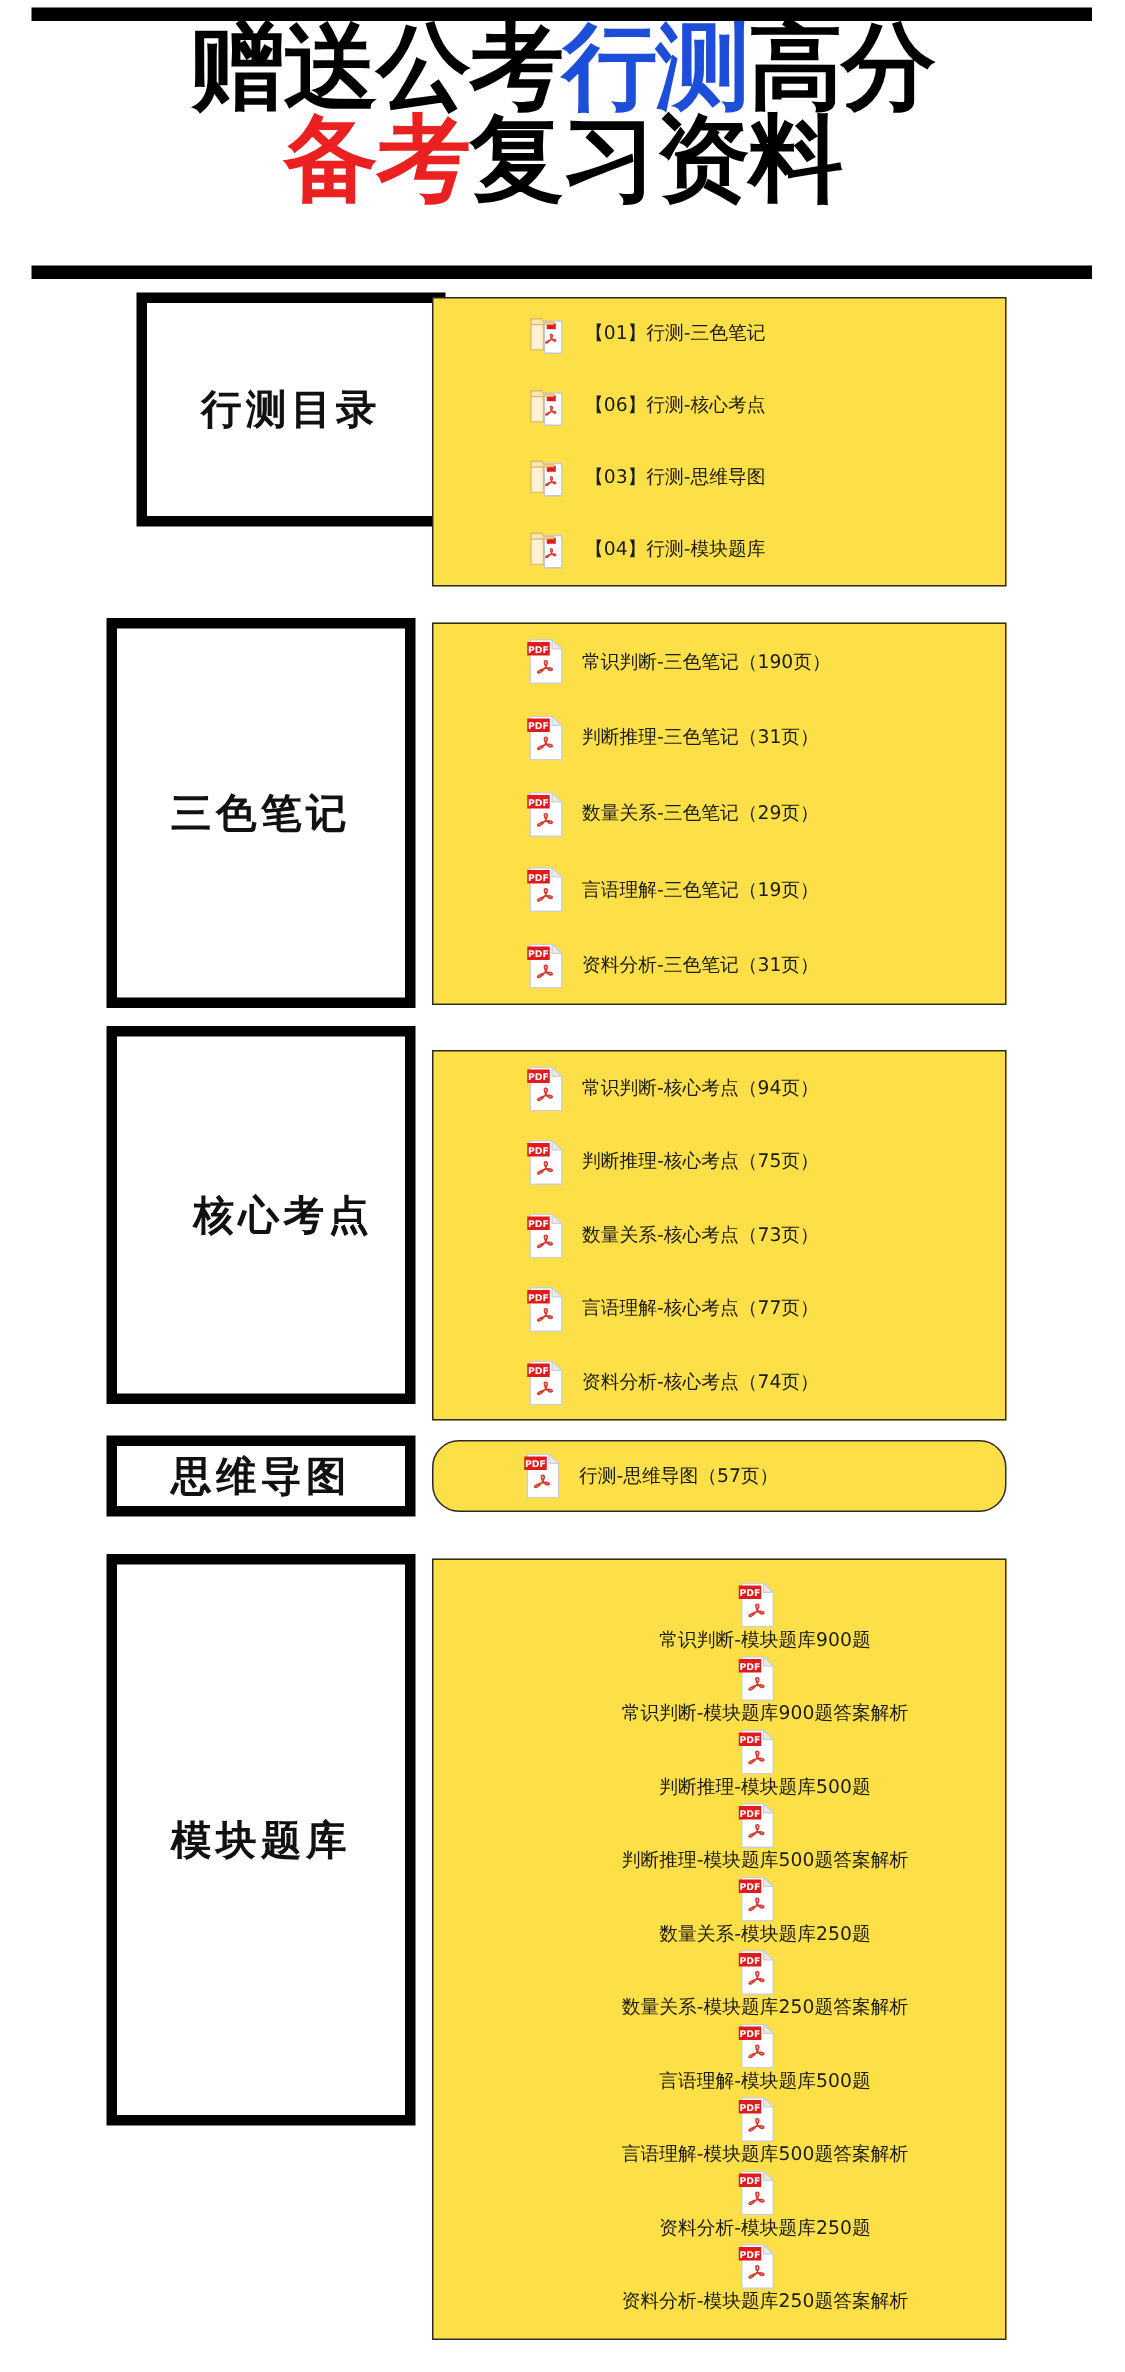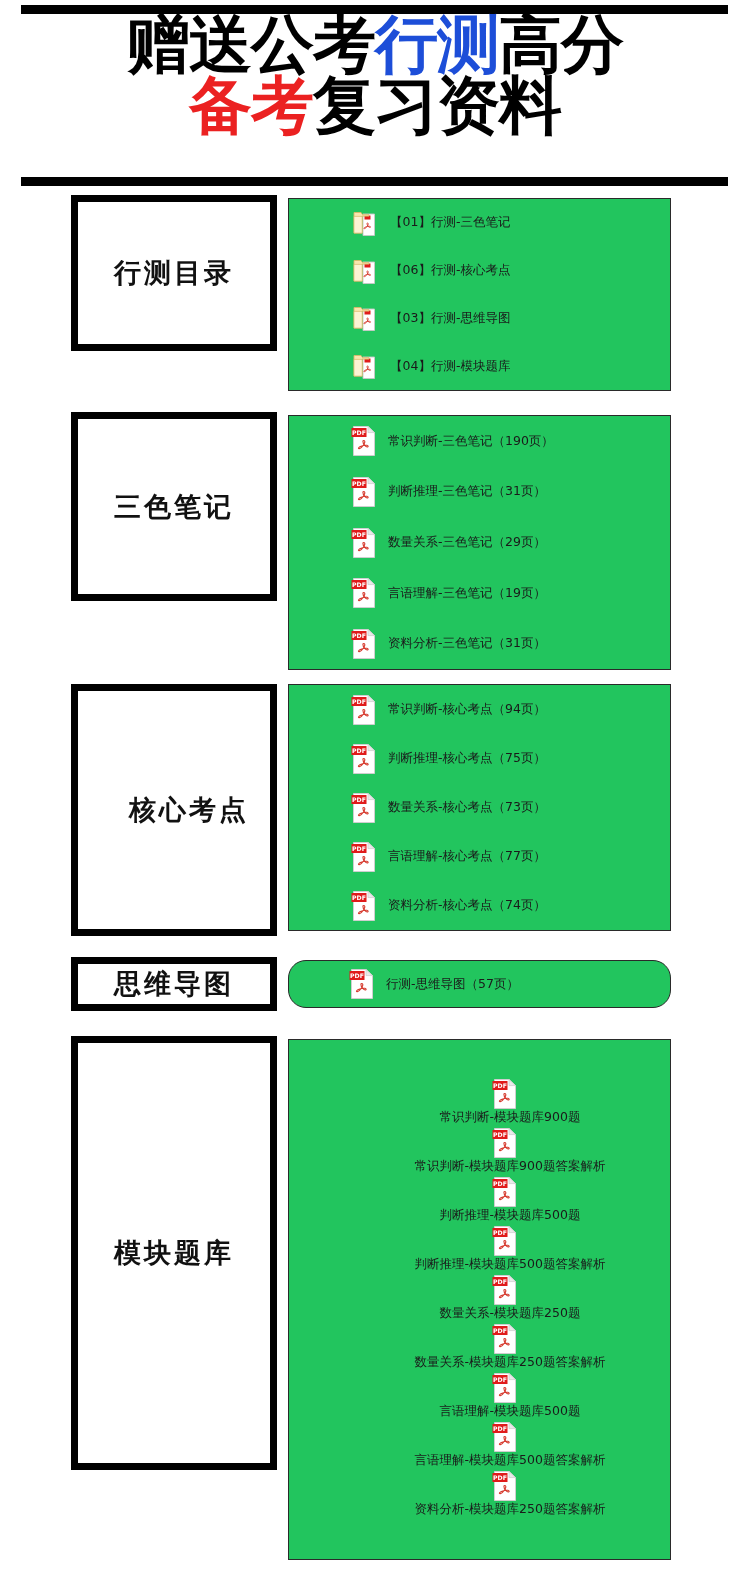--- a/index.html
+++ b/index.html
@@ -75,21 +75,21 @@
     color: #111111;
     letter-spacing: 3px;
     white-space: nowrap;
   }
   .list-box {
     position: absolute;
     left: 288px;
     width: 383px;
     box-sizing: border-box;
     border: 1px solid #2a2a2a;
-    background: #22c55e;
+    background: #fde047;
   }
   .list-inner {
     position: relative;
     height: 100%;
     display: flex;
     flex-direction: column;
     justify-content: center;
   }
   .file-row {
     display: flex;
@@ -107,49 +107,49 @@
   .icon {
     flex: 0 0 auto;
     display: inline-block;
     position: relative;
   }
   .icon svg { display: block; }
 
   
   
   #sec-0 { top: 195px; height: 205px; }
-  #sec-0 .label-box { top: 0px; height: 156px; }
+  #sec-0 .label-box { top: 0px; height: 156px; margin-left: 20px; }
   #sec-0 .list-box  { top: 3px; height: 193px; }
   #sec-0 .file-row  { padding-left: 64px; height: 48px; }
   #sec-0 .file-label { margin-left: 13px; }
 
   
   #sec-1 { top: 412px; height: 262px; }
-  #sec-1 .label-box { top: 0px; height: 189px; }
+  #sec-1 .label-box { top: 0px; height: 260px; }
   #sec-1 .list-box  { top: 3px; height: 255px; }
   #sec-1 .file-row  { padding-left: 62px; height: 51px; }
   #sec-1 .file-label { margin-left: 11px; }
 
   
   #sec-2 { top: 684px; height: 254px; }
   #sec-2 .label-box { top: 0px; height: 252px; padding-left: 30px; }
-  #sec-2 .list-box  { top: 0; height: 247px; }
+  #sec-2 .list-box  { top: 16px; height: 247px; }
   #sec-2 .file-row  { padding-left: 62px; height: 49px; }
   #sec-2 .file-label { margin-left: 11px; }
 
   
   #sec-3 { top: 957px; height: 56px; }
   #sec-3 .label-box { top: 0px; height: 54px; }
   #sec-3 .list-box  { top: 3px; height: 48px; border-radius: 18px; }
   #sec-3 .file-row  { padding-left: 60px; height: 46px; }
   #sec-3 .file-label { margin-left: 11px; }
 
   
   #sec-4 { top: 1036px; height: 528px; }
-  #sec-4 .label-box { top: 0px; height: 434px; }
+  #sec-4 .label-box { top: 0px; height: 381px; }
   #sec-4 .list-box  { top: 3px; height: 521px; }
   #sec-4 .file-row  { padding-left: 50px; height: 49px; flex-direction: column; }
   #sec-4 .file-label { margin-left: 11px; }
 </style>
 </head>
 <body>
 
 <div id="header">
   <div class="rule" id="rule-top"></div>
   <div id="title-block">
@@ -488,17 +488,29 @@
         <div class="file-row">
           <span class="icon">
             <svg width="26" height="30" viewBox="0 0 26 30" xmlns="http://www.w3.org/2000/svg">
               <path d="M2.5 0.5 H17 L23.5 6.6 V29.5 H2.5 Z" fill="#ffffff" stroke="#cfcfcf" stroke-width="1"></path>
               <path d="M17 0.5 L23.5 6.6 H17 Z" fill="#eaeaea" stroke="#cfcfcf" stroke-width="0.8"></path>
               <rect x="0.5" y="2" width="15" height="9" fill="#E01B1B"></rect>
               <text x="8" y="9.2" font-family="DejaVu Sans, sans-serif" font-size="6.2" font-weight="bold" fill="#ffffff" text-anchor="middle">PDF</text>
               <path d="M12.8 14.5 c0.9 0 1.2 0.9 0.9 2 c-0.4 1.6 -1.8 3.6 -3.2 4.8 c-1.2 1 -2.6 1.7 -3 1.1 c-0.4 -0.6 0.9 -1.4 2.6 -2.1 c2 -0.8 4.4 -1.3 5.8 -1 c1.3 0.3 1.5 1.1 1 1.4 c-0.6 0.4 -2 0 -3.2 -1.3 c-1.1 -1.2 -1.8 -3 -1.8 -4.2 c0 -0.5 0.3 -0.7 0.9 -0.7 z" fill="none" stroke="#D63A2E" stroke-width="1.1" stroke-linejoin="round"></path>
             </svg>
           </span>
+          <span class="file-label">资料分析-模块题库250题</span>
+        </div>
+        <div class="file-row">
+          <span class="icon">
+            <svg width="26" height="30" viewBox="0 0 26 30" xmlns="http://www.w3.org/2000/svg">
+              <path d="M2.5 0.5 H17 L23.5 6.6 V29.5 H2.5 Z" fill="#ffffff" stroke="#cfcfcf" stroke-width="1"></path>
+              <path d="M17 0.5 L23.5 6.6 H17 Z" fill="#eaeaea" stroke="#cfcfcf" stroke-width="0.8"></path>
+              <rect x="0.5" y="2" width="15" height="9" fill="#E01B1B"></rect>
+              <text x="8" y="9.2" font-family="DejaVu Sans, sans-serif" font-size="6.2" font-weight="bold" fill="#ffffff" text-anchor="middle">PDF</text>
+              <path d="M12.8 14.5 c0.9 0 1.2 0.9 0.9 2 c-0.4 1.6 -1.8 3.6 -3.2 4.8 c-1.2 1 -2.6 1.7 -3 1.1 c-0.4 -0.6 0.9 -1.4 2.6 -2.1 c2 -0.8 4.4 -1.3 5.8 -1 c1.3 0.3 1.5 1.1 1 1.4 c-0.6 0.4 -2 0 -3.2 -1.3 c-1.1 -1.2 -1.8 -3 -1.8 -4.2 c0 -0.5 0.3 -0.7 0.9 -0.7 z" fill="none" stroke="#D63A2E" stroke-width="1.1" stroke-linejoin="round"></path>
+            </svg>
+          </span>
           <span class="file-label">资料分析-模块题库250题答案解析</span>
         </div>
       </div>
   </div>
 </div>
 
 </body></html>

